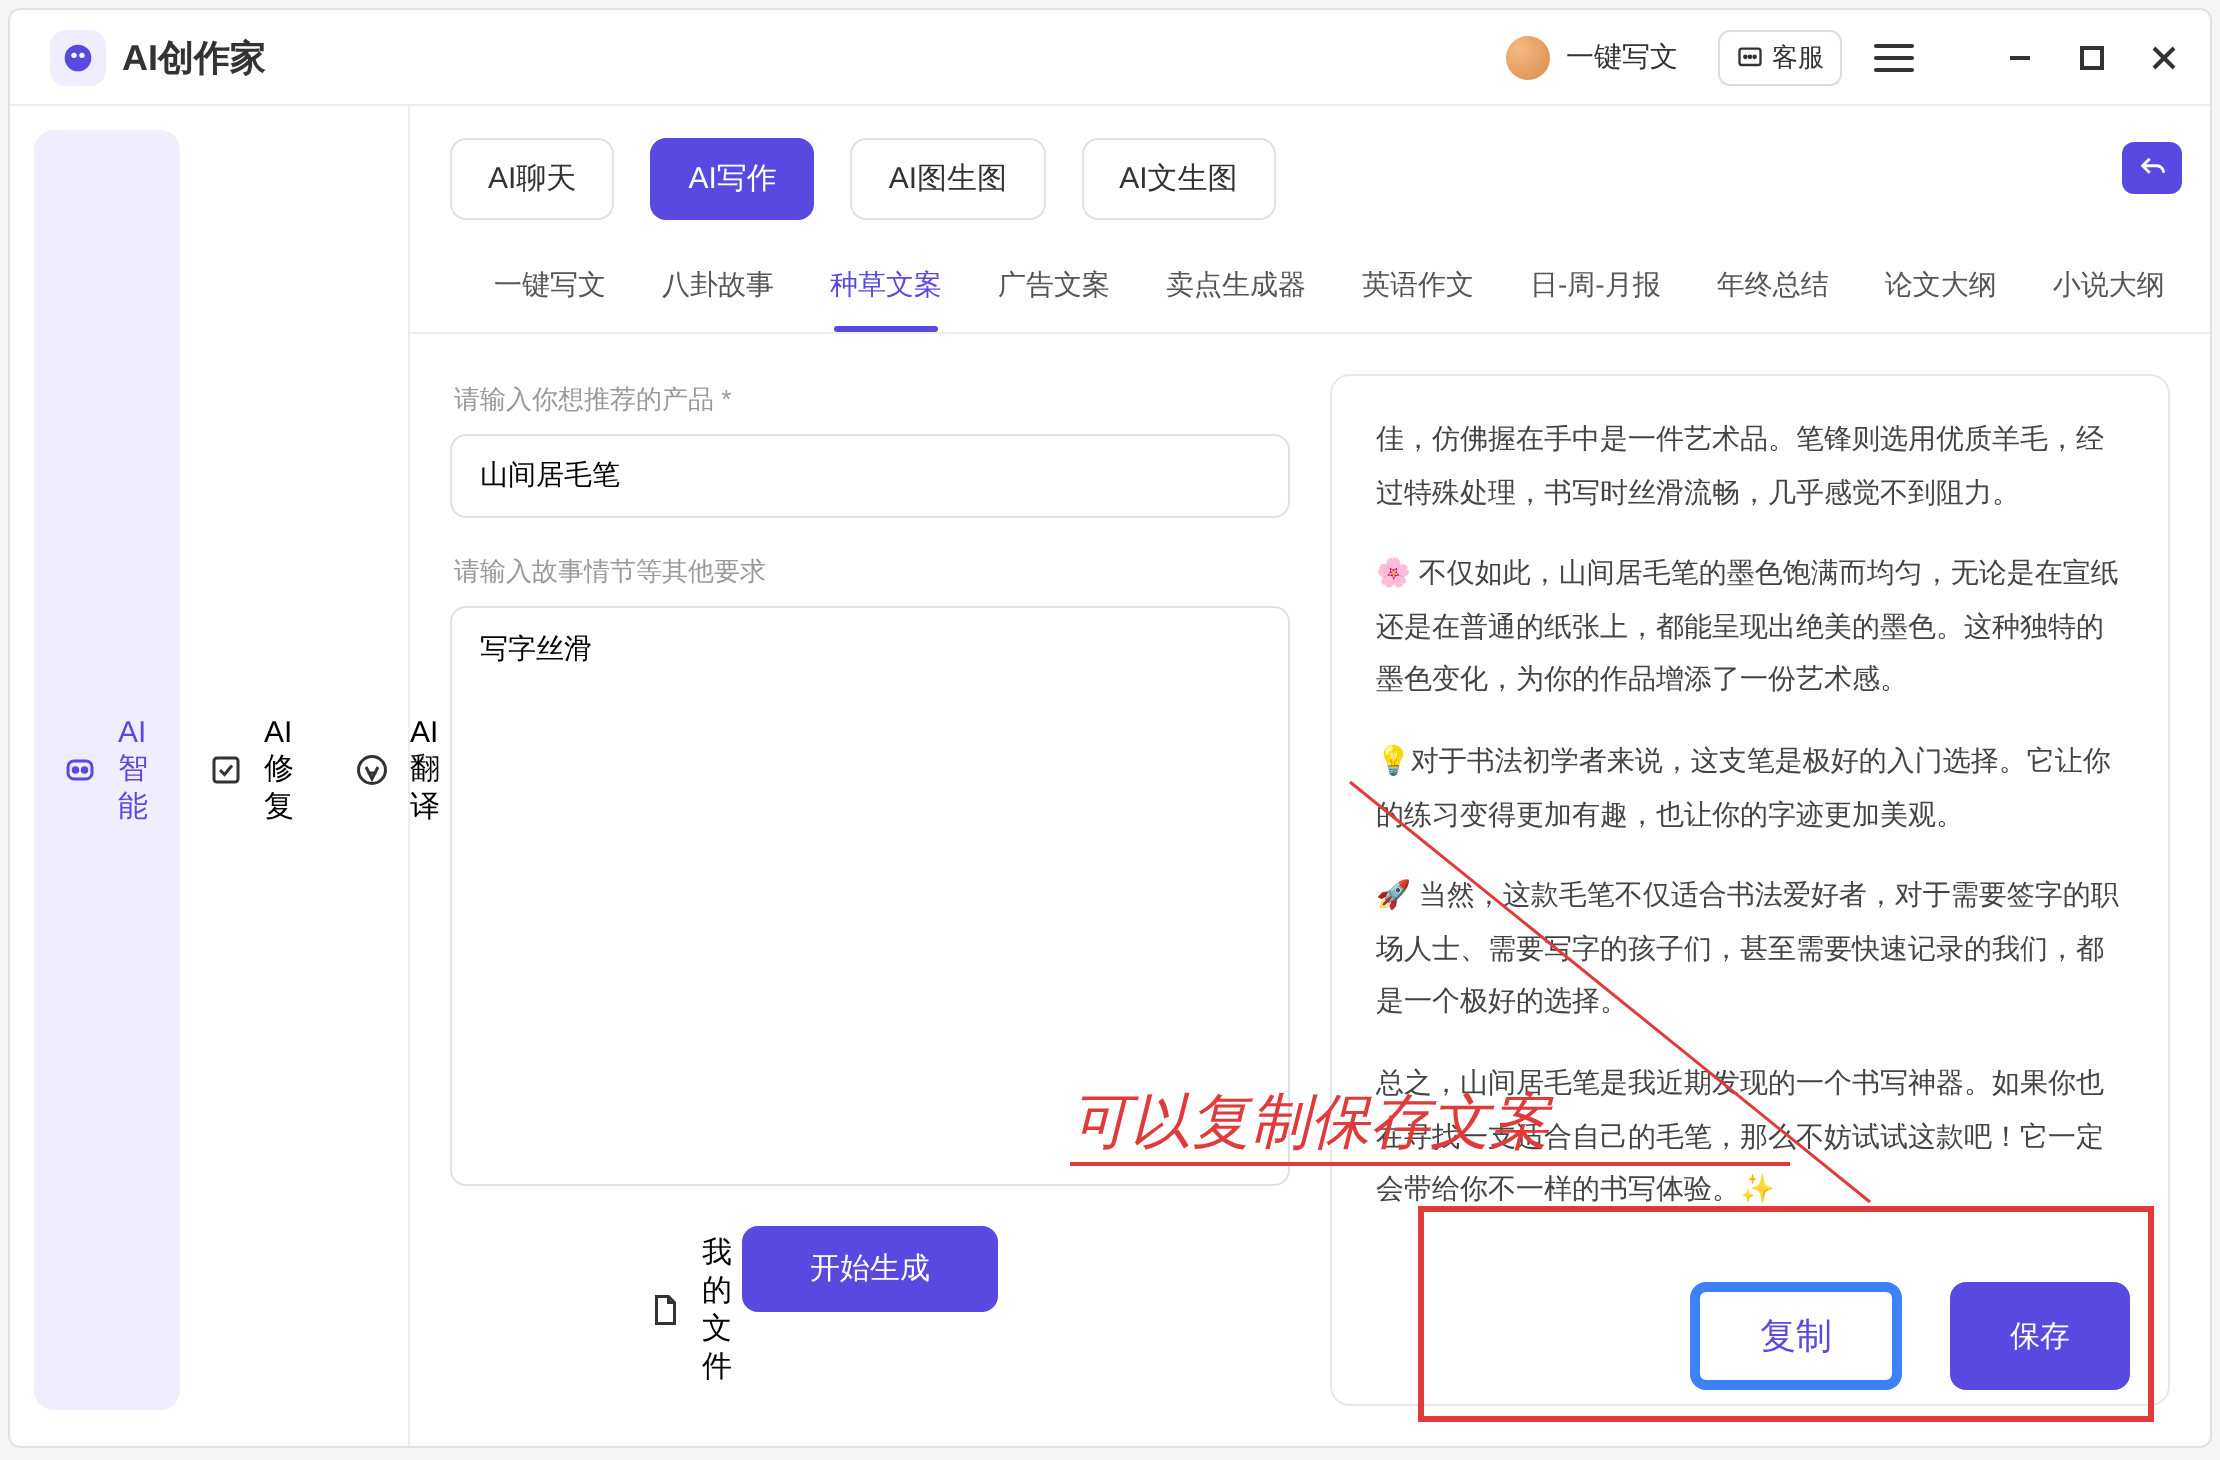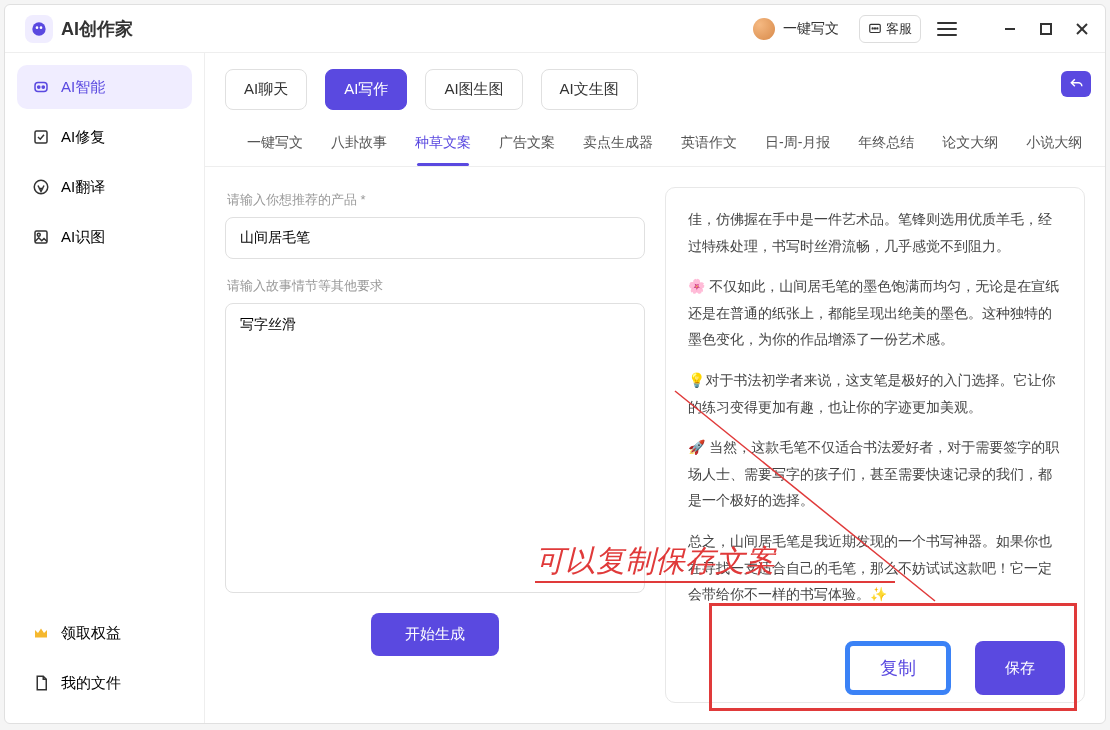--- a/index.html
+++ b/index.html
@@ -10,21 +10,21 @@
   .logo-icon { width:28px; height:28px; border-radius:8px; background:#f0edff; display:flex; align-items:center; justify-content:center; }
   .logo-icon svg { width:16px; height:16px; }
   .title-user { margin-left:auto; display:flex; align-items:center; gap:8px; margin-right:20px; }
   .avatar { width:22px; height:22px; border-radius:50%; background:radial-gradient(circle at 30% 30%,#f5b982,#d88a4a); }
   .title-actions { display:flex; align-items:center; gap:10px;justify-content:flex-end; }
   .cs-btn { display:flex; align-items:center; gap:4px; border:1px solid #ddd; border-radius:6px; padding:4px 8px; cursor:pointer; font-size:13px;}
   .hamb { width:20px; height:20px; display:flex; flex-direction:column; justify-content:center; gap:4px; cursor:pointer; margin-left:6px; margin-right:30px;}
   .hamb span{height:2px;background:#333;border-radius:1px;}
   .win-btn { width:26px; height:26px; display:flex; align-items:center; justify-content:center; cursor:pointer; font-size:16px;}
   .body { flex:1; display:flex; overflow:hidden; }
-  .sidebar { width:200px; padding:12px; border-right:1px solid #eee; display:flex; flex-direction:column; }
+  .sidebar { width:200px; padding:12px; border-right:1px solid #eee; display:flex; flex-direction:row; }
   .sb-item { display:flex; align-items:center; gap:10px; padding:12px 14px; border-radius:10px; cursor:pointer; font-size:15px; color:#000000; margin-bottom:6px;}
   .sb-item.active { background:#f0edff; color:#5a49e0;}
   .sb-item .sb-ico { width:20px; height:20px; display:flex; align-items:center; justify-content:center;}
   .sidebar-bottom { margin-top:auto; }
   .main { flex:1; display:flex; flex-direction:column; overflow:hidden; position:relative;}
   .tabs-top { display:flex; gap:18px; padding:16px 20px 8px 20px; align-items:center;}
   .tab-pill { padding:10px 18px; border:1px solid #e0e0e0; border-radius:8px; cursor:pointer; font-size:15px; background:#fff;}
   .tab-pill.active { background:#5a49e0; color:#fff; border-color:#5a49e0;}
   .back-btn { position:absolute; right:14px; top:18px; width:30px; height:26px; background:#5a49e0; border-radius:6px; color:#fff; display:flex; align-items:center; justify-content:center; cursor:pointer; font-size:16px;}
   .subtabs { display:flex; gap:24px; padding:8px 20px 0 40px; border-bottom:1px solid #eee; font-size:14px; color:#555; align-items:center; position:relative;}

